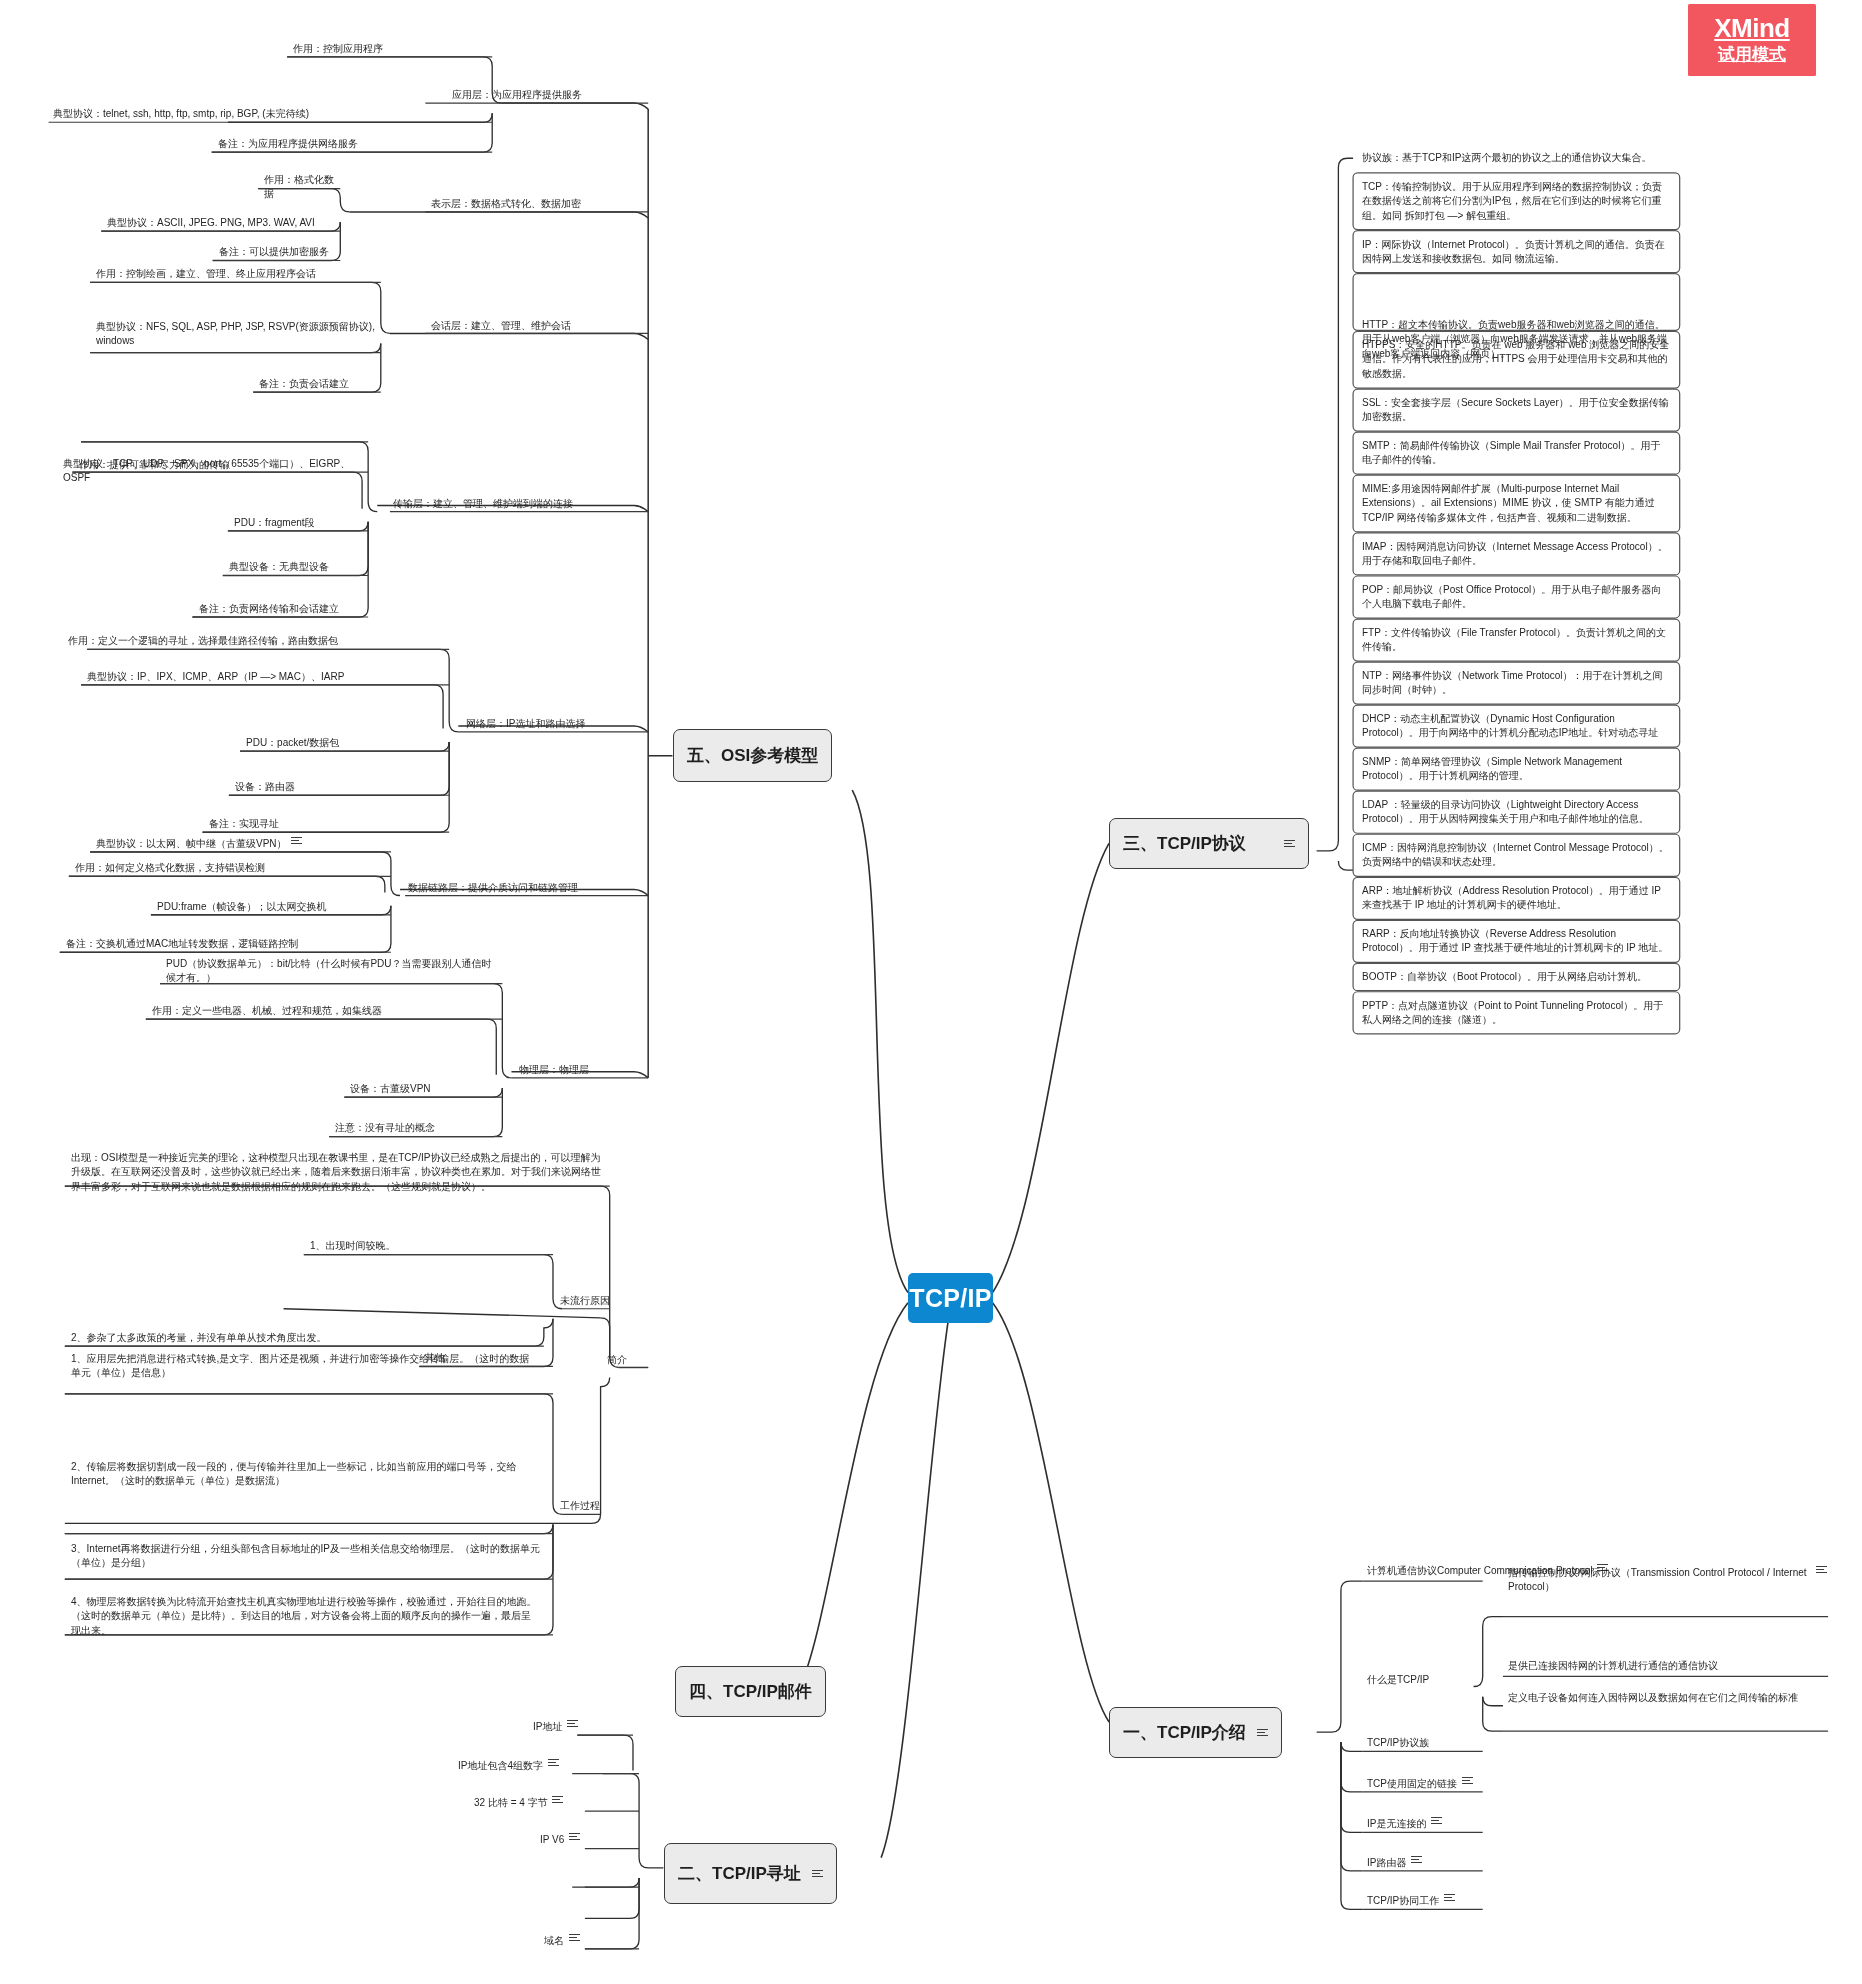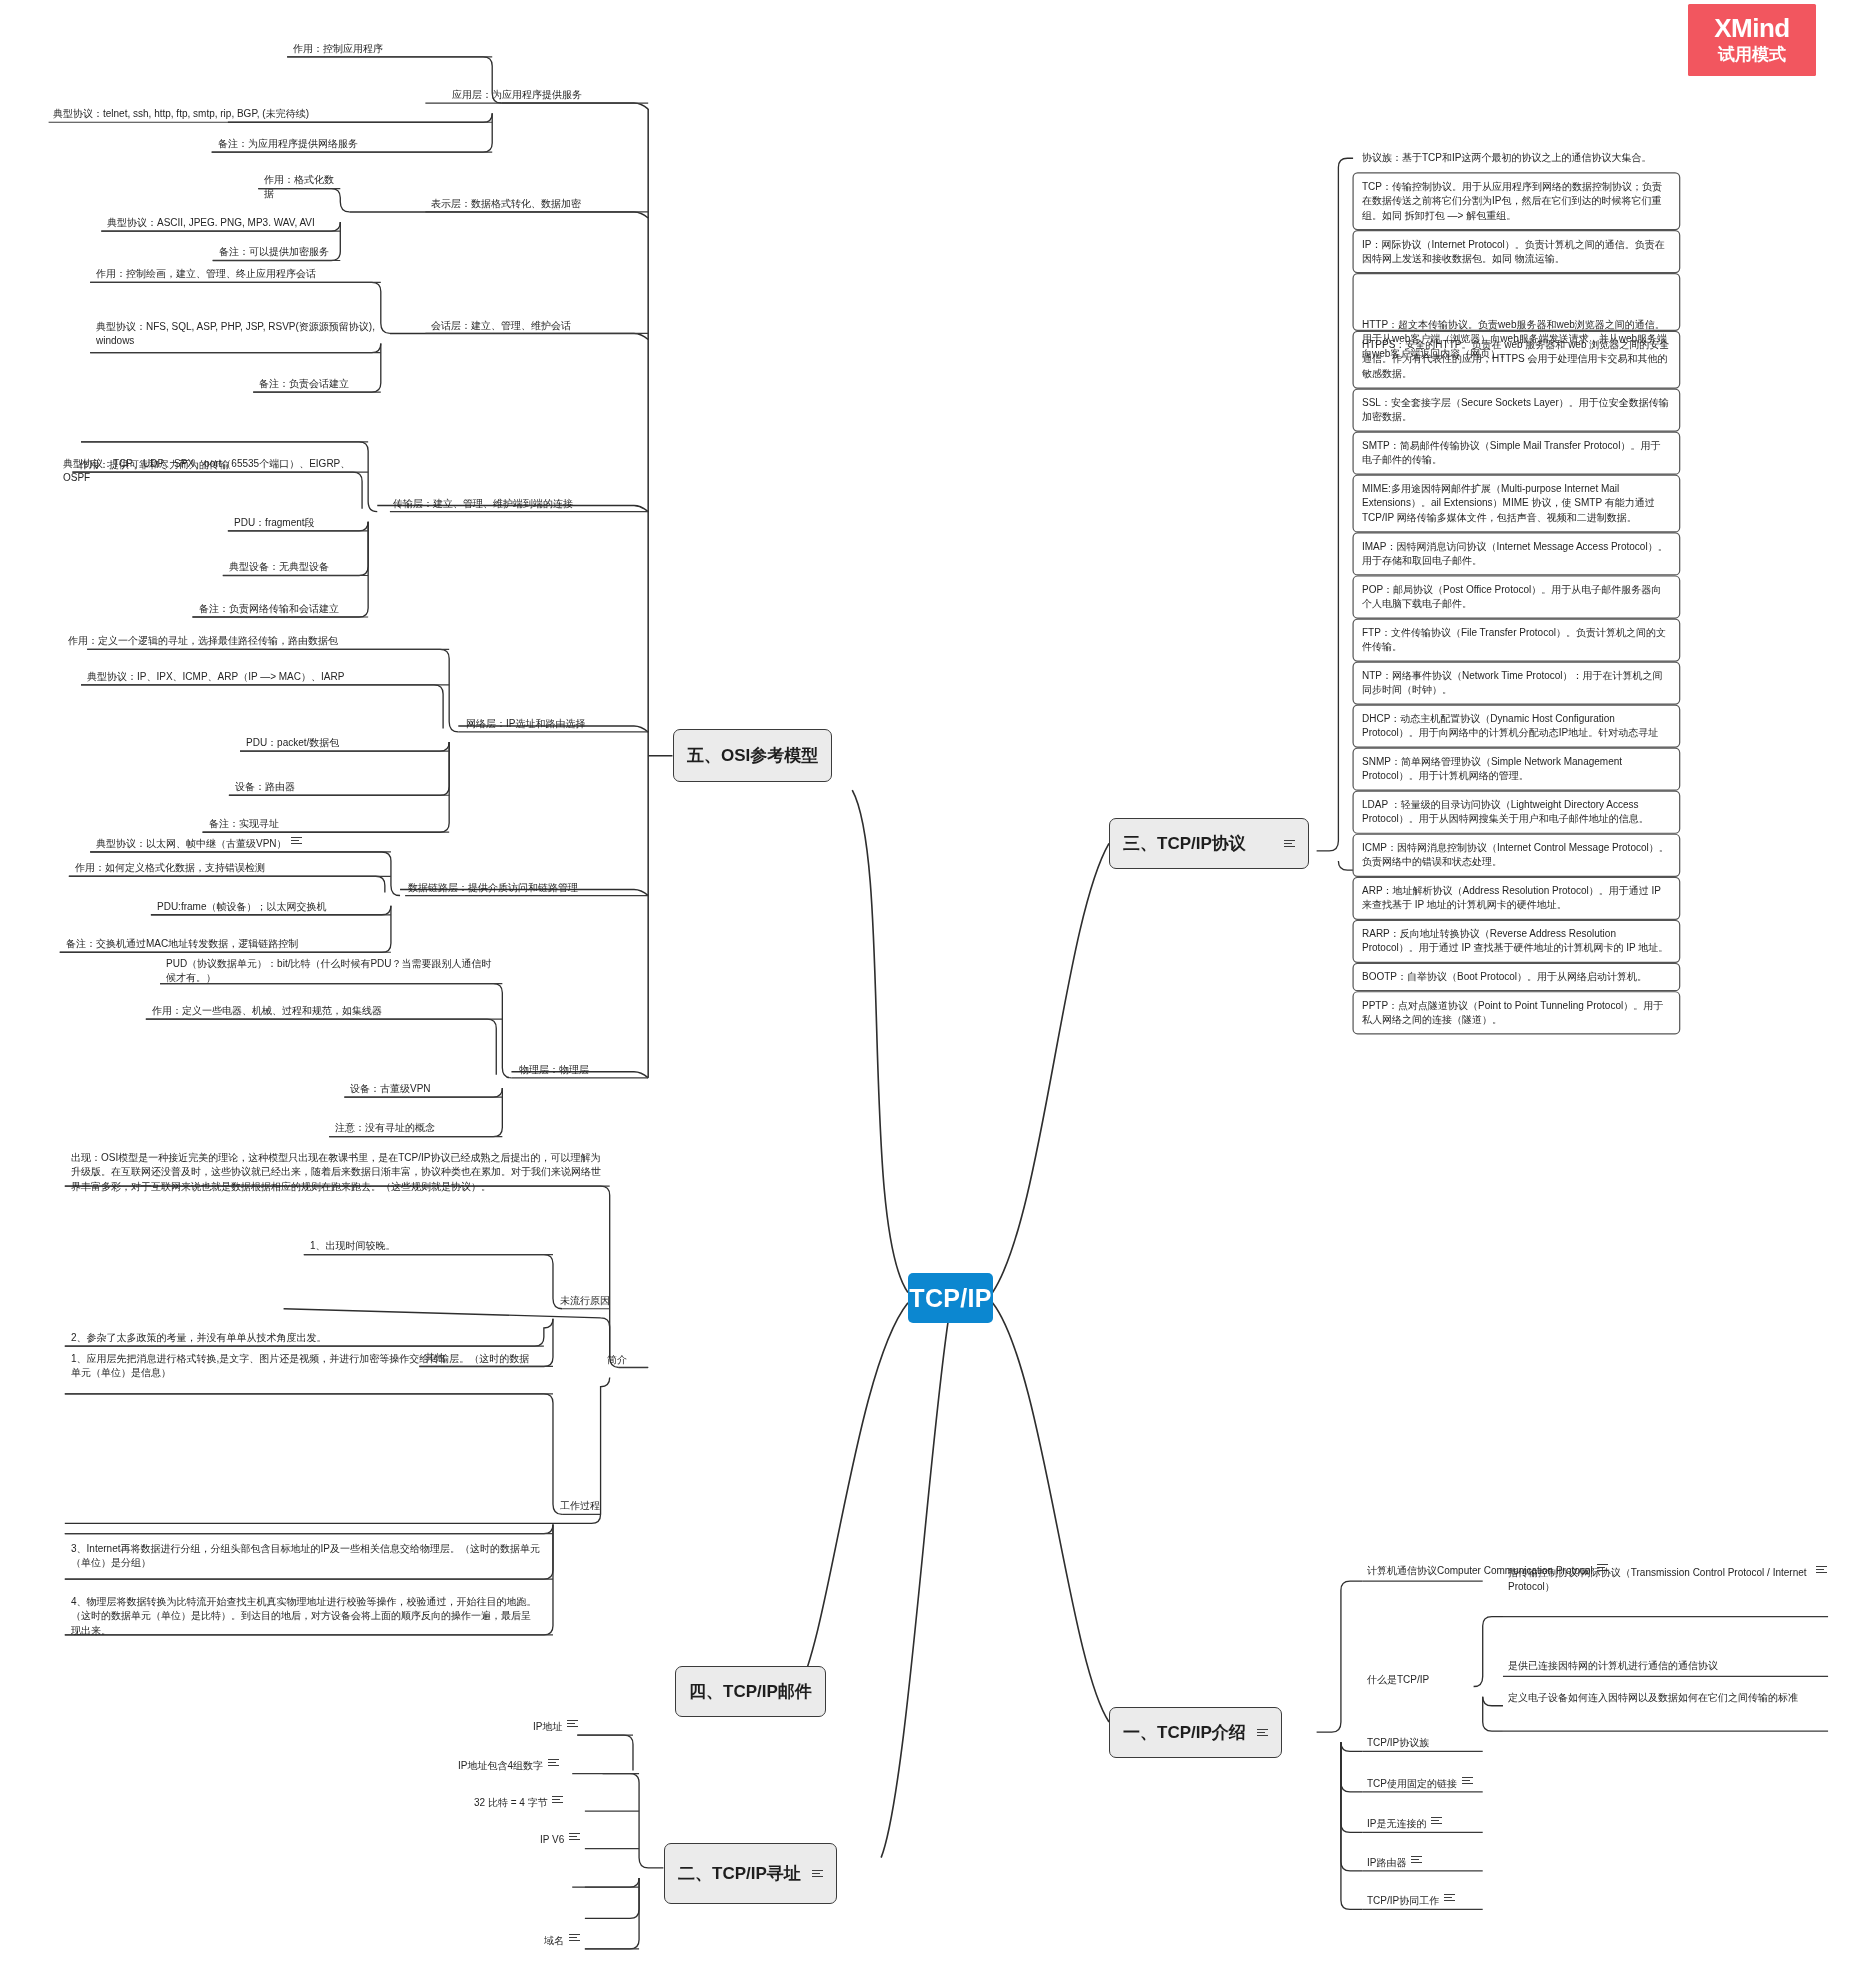--- a/index.html
+++ b/index.html
@@ -11,20 +11,21 @@
   }
   #canvas { position:absolute; inset:0; }
   svg#links { position:absolute; left:0; top:0; width:1862px; height:1985px; pointer-events:none; }
 
   
   .xmind-badge{
     position:absolute; left:1688px; top:4px; width:128px; height:72px;
     background:#f2565f; border-radius:1.5px;
     display:flex; flex-direction:column; align-items:center; justify-content:center;
     color:#ffffff;
+    text-decoration:underline;
   }
   .xmind-badge .bt { font-size:26px; font-weight:bold; letter-spacing:-0.5px; line-height:1.05; }
   .xmind-badge .bs { font-size:17px; font-weight:bold; line-height:1.25; margin-top:1px;}
 
   
   .root-node{
     position:absolute; left:908px; top:1273px; width:85px; height:50px;
     background:#0c87d0; border-radius:5px;
     display:flex; align-items:center; justify-content:center;
     color:#ffffff; font-size:25px; font-weight:bold; letter-spacing:0.3px;
@@ -353,20 +354,21 @@
   <div class="topic" style="left:604px; top:1351px; width:56px;">简介</div>
   <div class="topic" style="left:68px; top:1149px; width:542px;">出现：OSI模型是一种接近完美的理论，这种模型只出现在教课书里，是在TCP/IP协议已经成熟之后提出的，可以理解为升级版。在互联网还没普及时，这些协议就已经出来，随着后来数据日渐丰富，协议种类也在累加。对于我们来说网络世界丰富多彩，对于互联网来说也就是数据根据相应的规则在跑来跑去。（这些规则就是协议）。</div>
 
   <div class="topic" style="left:557px; top:1292px; width:56px;">未流行原因</div>
   <div class="topic" style="left:307px; top:1237px; width:246px;">1、出现时间较晚。</div>
   <div class="topic" style="left:68px; top:1329px; width:476px;">2、参杂了太多政策的考量，并没有单单从技术角度出发。</div>
   <div class="topic" style="left:422px; top:1349px; width:131px;">其他</div>
 
   <div class="topic" style="left:557px; top:1497px; width:66px;">工作过程</div>
   <div class="topic" style="left:68px; top:1350px; width:471px;">1、应用层先把消息进行格式转换,是文字、图片还是视频，并进行加密等操作交给传输层。（这时的数据单元（单位）是信息）</div>
+  <div class="topic" style="left:68px; top:1458px; width:471px;">2、传输层将数据切割成一段一段的，便与传输并往里加上一些标记，比如当前应用的端口号等，交给Internet。（这时的数据单元（单位）是数据流）</div>
   <div class="topic" style="left:68px; top:1540px; width:476px;">3、Internet再将数据进行分组，分组头部包含目标地址的IP及一些相关信息交给物理层。（这时的数据单元（单位）是分组）</div>
   <div class="topic" style="left:68px; top:1593px; width:475px;">4、物理层将数据转换为比特流开始查找主机真实物理地址进行校验等操作，校验通过，开始往目的地跑。（这时的数据单元（单位）是比特）。到达目的地后，对方设备会将上面的顺序反向的操作一遍，最后呈现出来。</div>
 
   <div id="proto-list">
       <div class="topic" style="left: 1359px; width: 314px; top: 149px;">协议族：基于TCP和IP这两个最初的协议之上的通信协议大集合。</div>
       <div class="topic" style="left: 1359px; width: 314px; top: 178px;">TCP：传输控制协议。用于从应用程序到网络的数据控制协议；负责在数据传送之前将它们分割为IP包，然后在它们到达的时候将它们重组。如同 拆卸打包 —&gt; 解包重组。</div>
       <div class="topic" style="left: 1359px; width: 314px; top: 236px;">IP：网际协议（Internet Protocol）。负责计算机之间的通信。负责在因特网上发送和接收数据包。如同 物流运输。</div>
       <div class="topic" style="left: 1359px; width: 314px; top: 296px; margin-top: 20px;">HTTP：超文本传输协议。负责web服务器和web浏览器之间的通信。用于从web客户端（浏览器）向web服务端发送请求，并从web服务端向web客户端返回内容（网页）。</div>
       <div class="topic" style="left: 1359px; width: 314px; top: 336px;">HTPPS：安全的HTTP。负责在 web 服务器和 web 浏览器之间的安全通信。作为有代表性的应用，HTTPS 会用于处理信用卡交易和其他的敏感数据。</div>
       <div class="topic" style="left: 1359px; width: 314px; top: 394px;">SSL：安全套接字层（Secure Sockets Layer）。用于位安全数据传输加密数据。</div>

